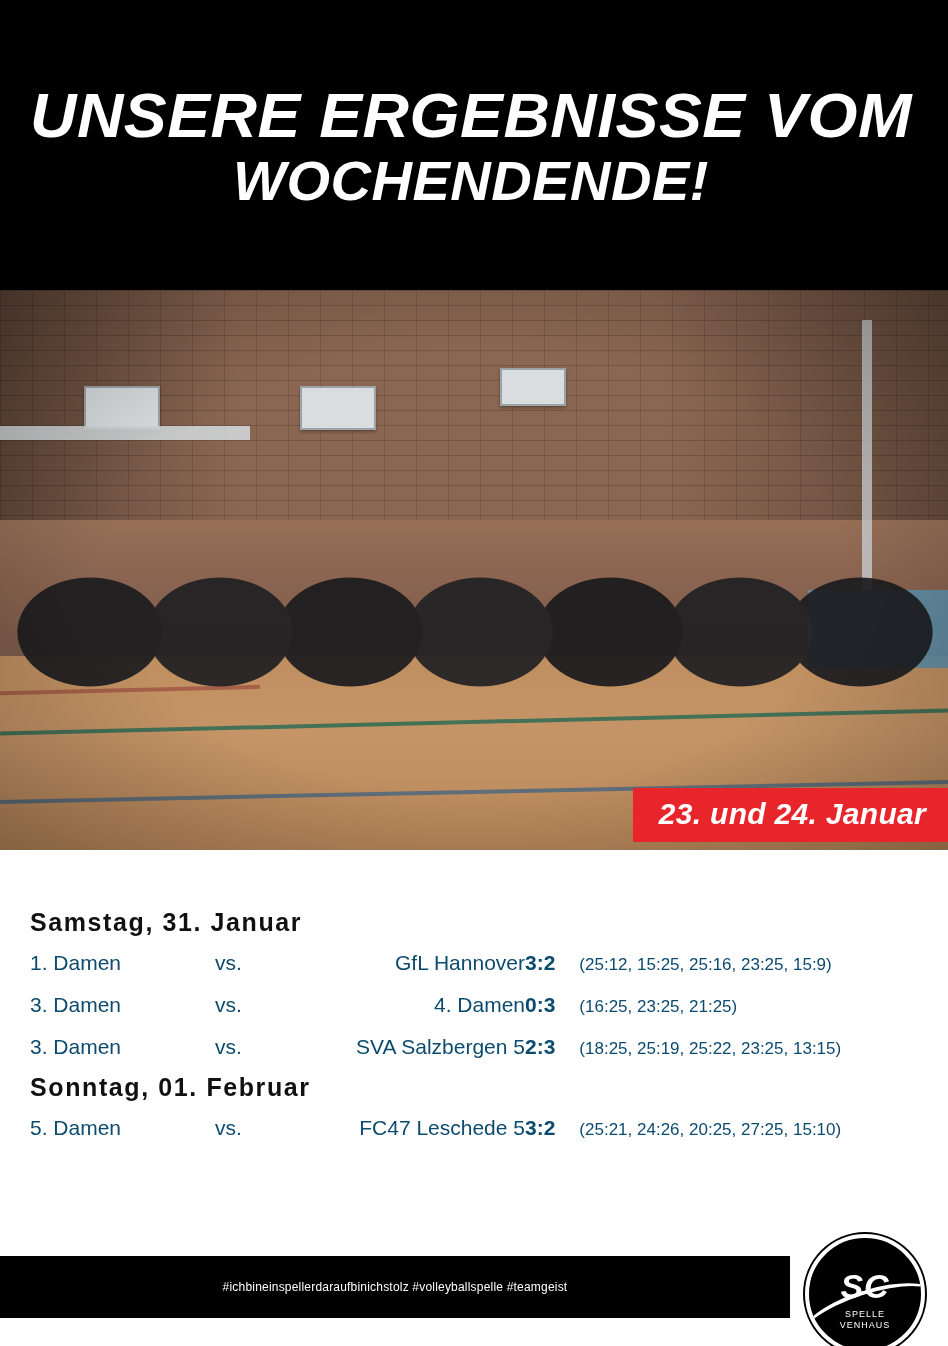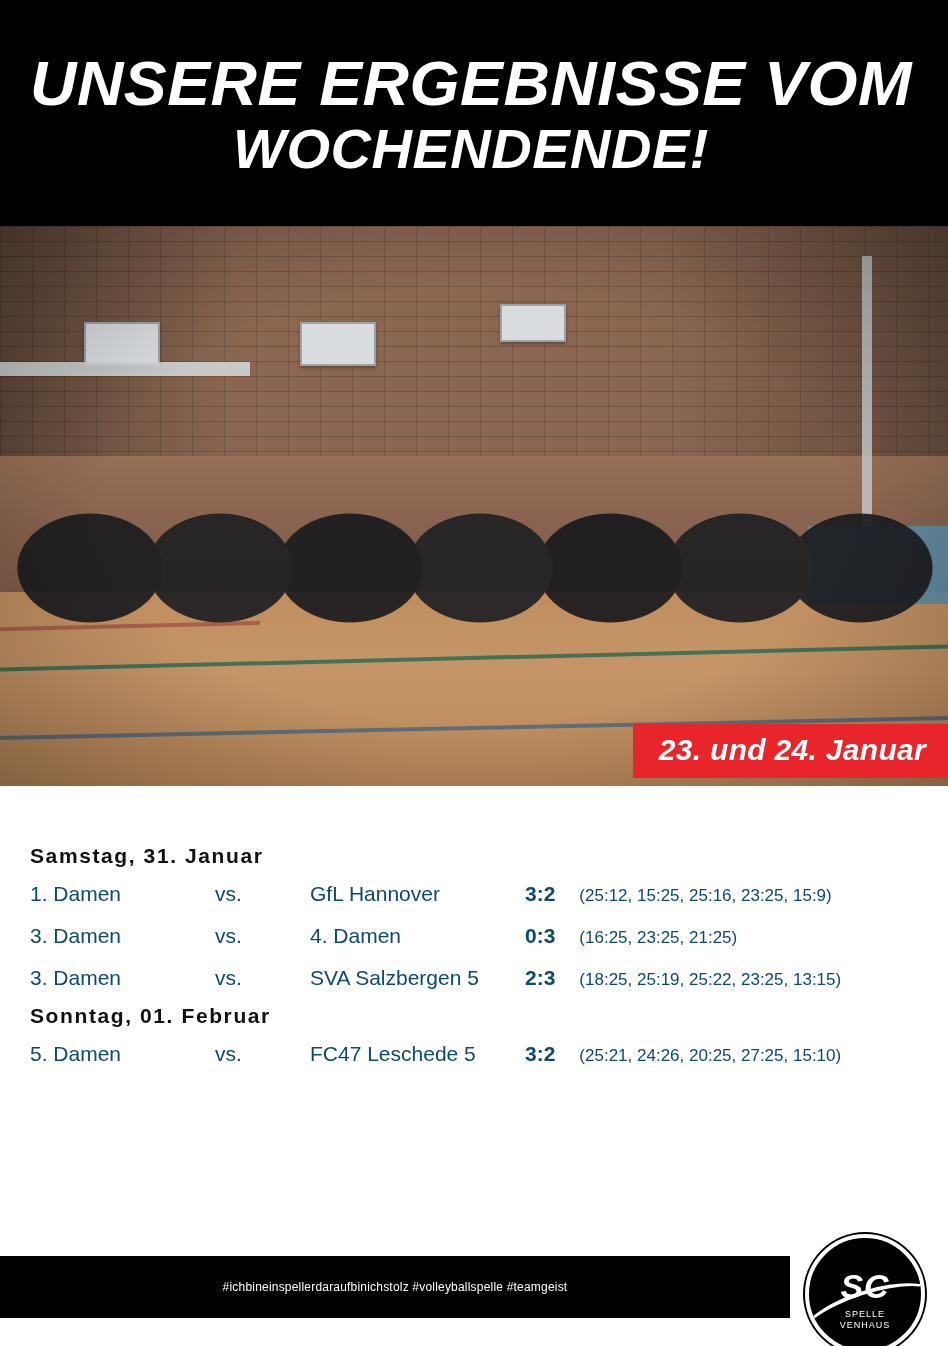--- a/index.html
+++ b/index.html
@@ -22,21 +22,21 @@
     flex-direction: column;
     background: #ffffff;
   }
 
   
   .header {
     background: #000000;
     color: #ffffff;
     padding: 18px 20px 14px 14px;
     box-sizing: border-box;
-    height: 226px;
+    height: 290px;
     display: flex;
     flex-direction: column;
     justify-content: center;
   }
   .header-line1 {
     font-size: 63px;
     line-height: 0.98;
     font-weight: bold;
     font-style: italic;
     letter-spacing: 0.5px;
@@ -155,40 +155,40 @@
   }
 
   
   .results {
     flex: 1;
     padding: 58px 0 0 0;
     box-sizing: border-box;
     background: #ffffff;
   }
   .day-heading {
-    font-size: 21px;
+    font-size: 25px;
     font-weight: bold;
     letter-spacing: 1.6px;
     color: #111111;
     padding-left: 30px;
     margin-bottom: 10px;
   }
   .day-heading.second { margin-top: 14px; }
   .match-row {
     display: flex;
     align-items: baseline;
     padding-left: 30px;
     margin-bottom: 14px;
     font-size: 21px;
     color: #0c4a6e;
     white-space: nowrap;
   }
   .m-team { width: 185px; flex: 0 0 185px; }
   .m-vs   { width: 95px;  flex: 0 0 95px; }
-  .m-opp  { width: 215px; flex: 0 0 215px; }
+  .m-opp  { width: 215px; flex: 0 0 215px; text-align: right; }
   .m-score { font-weight: bold; margin-right: 24px; }
   .m-sets  { font-size: 17px; margin-top: 8px; }
 
   
   .footer {
     position: relative;
     height: 96px;
     background: #ffffff;
   }
   .footer-bar {

